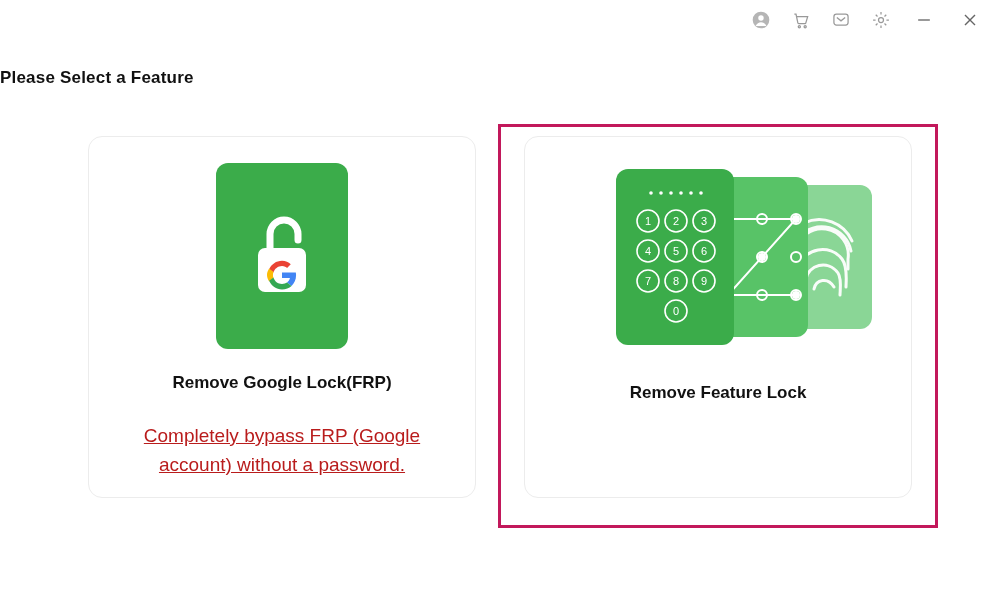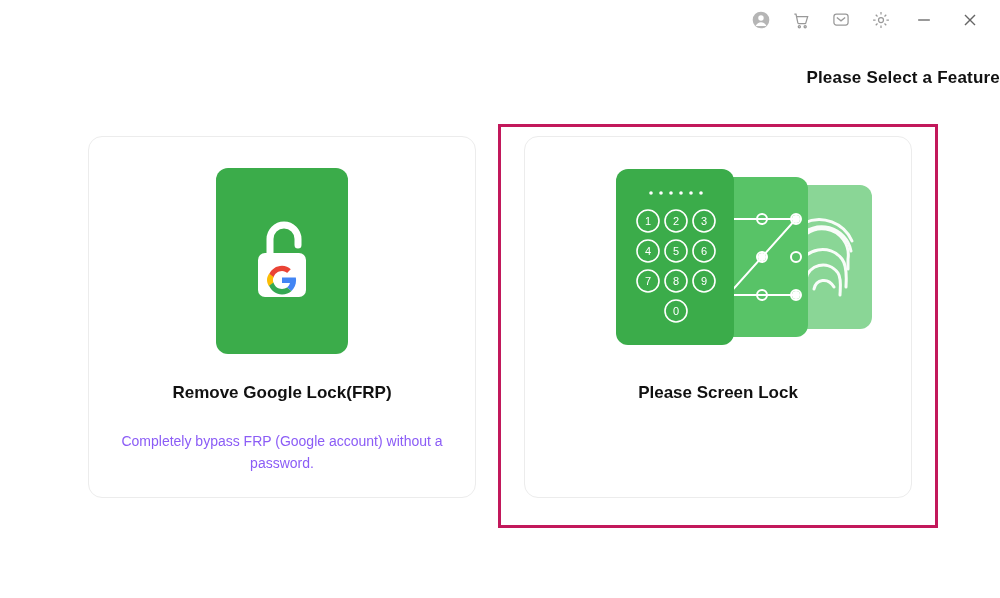--- a/index.html
+++ b/index.html
@@ -26,21 +26,21 @@
       align-items: center;
       justify-content: center;
       color: #888;
       cursor: pointer;
     }
     .titlebar .icon-btn svg { width: 20px; height: 20px; stroke: #999; fill: none; stroke-width: 1.5; }
     .titlebar .icon-user svg { fill: #aaa; stroke: none; }
     .titlebar .win-btn { width: 28px; text-align: center; }
 
     .heading {
-      text-align: right;
+      text-align: left;
       font-size: 17px;
       font-weight: 700;
       color: #111;
       margin-top: 28px;
       letter-spacing: 0.2px;
     }
 
     .cards {
       display: flex;
       justify-content: center;
@@ -72,25 +72,26 @@
       position: relative;
     }
     .card-title {
       margin-top: 24px;
       font-size: 17px;
       font-weight: 700;
       color: #111;
     }
     .card-desc {
       margin-top: 28px;
-      font-size: 14px;
-      color: #8b5cf6;
+      font-size: 19px;
+      color: #b91c1c;
       text-align: center;
       line-height: 1.55;
       max-width: 340px;
+      text-decoration: underline;
     }
 
     
     .frp-card {
       width: 132px;
       height: 186px;
       background: #3bac4a;
       border-radius: 12px;
       display: flex;
       align-items: center;
@@ -253,18 +254,18 @@
                 <text x="88" y="82">6</text>
               <text x="32" y="112">7</text>
                 <text x="60" y="112">8</text>
                 <text x="88" y="112">9</text>
               <text x="60" y="142">0</text>
             </g>
           </svg>
         </div>
       </div>
     </div>
-    <div class="card-title">Please Screen Lock</div>
+    <div class="card-title">Remove Feature Lock</div>
   </div>
 
 </div>
 
 <div class="highlight-box" style="left:498px; top:124px; width:440px; height:404px;"></div>
 
 </body></html>

